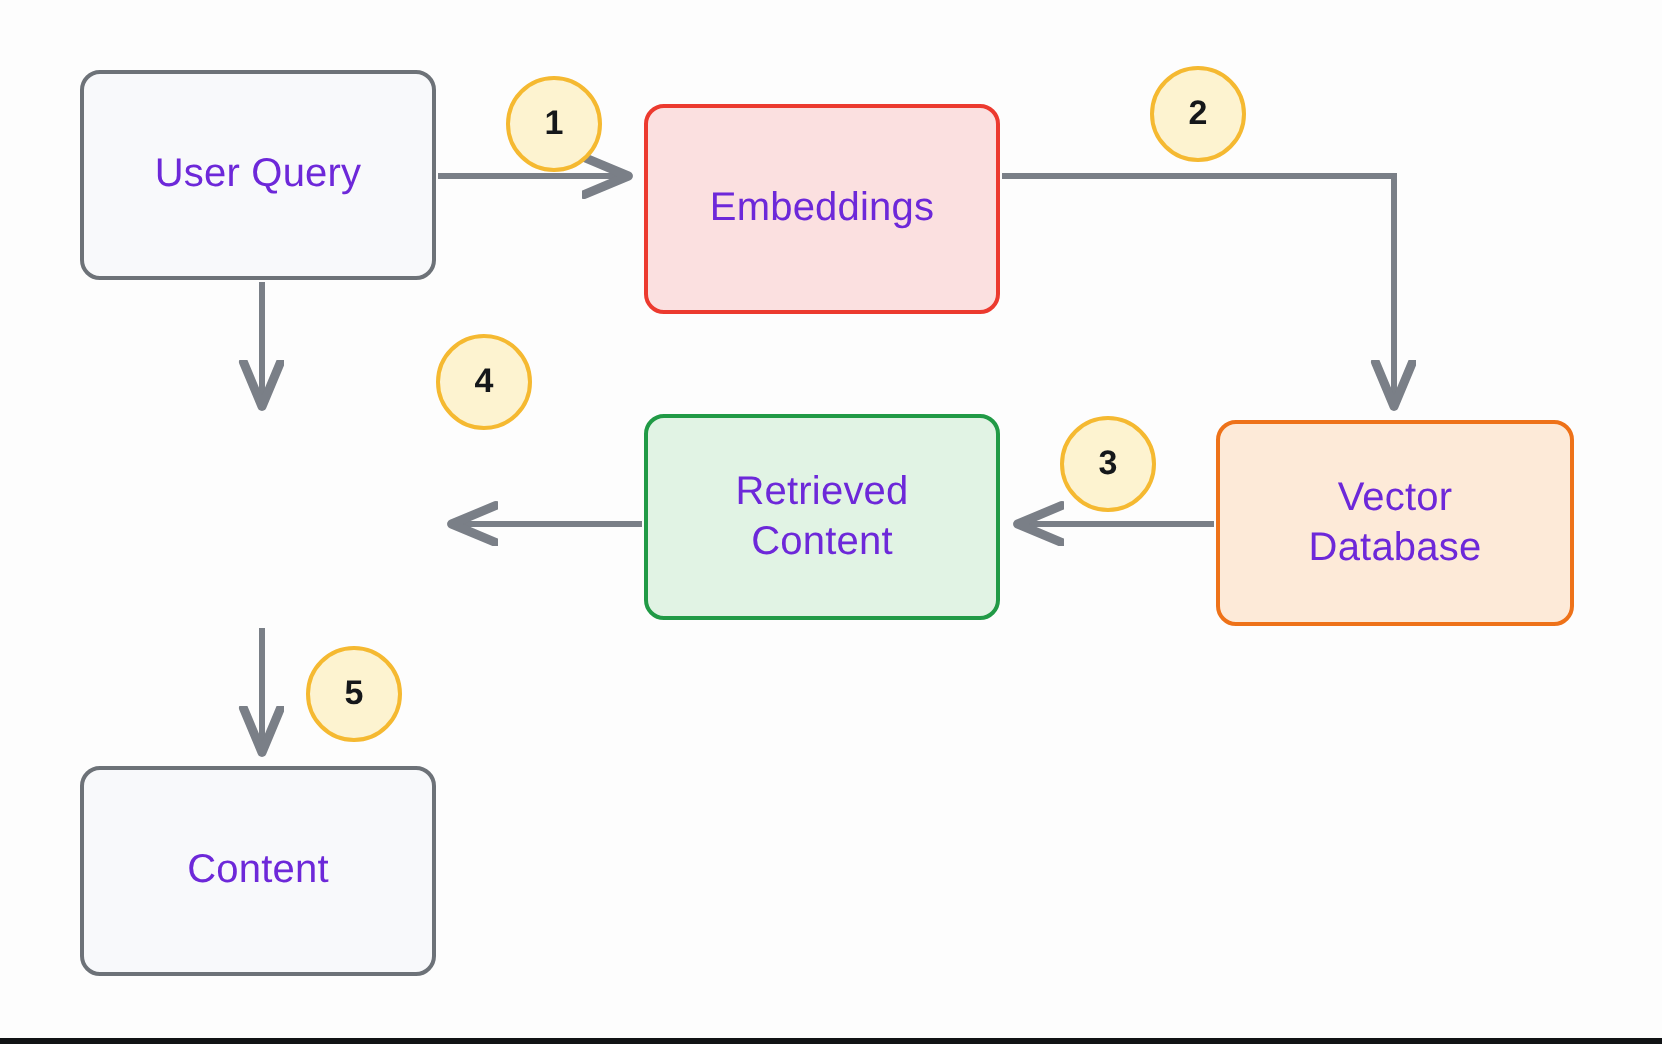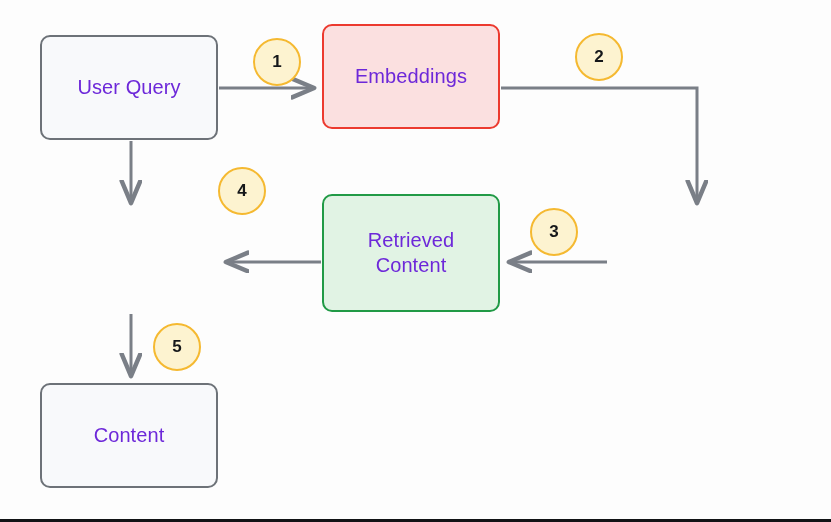--- a/index.html
+++ b/index.html
@@ -92,26 +92,30 @@
       <path d="M131,141 L131,202" marker-end="url(#arrowhead)"></path>
 
       <path d="M131,314 L131,375" marker-end="url(#arrowhead)"></path>
     </g>
   </svg>
 
   <div class="node node-plain" style="left:40px;  top:35px;  width:178px; height:105px;">
     <span>User Query</span>
   </div>
 
-  <div class="node node-red" style="left:322px; top:24px;  width:178px; height:105px;">
+  <div class="node node-red" style="left:322px; top:52px;  width:178px; height:105px;">
     <span>Embeddings</span>
   </div>
 
+  <div class="node node-orange" style="left:608px; top:210px; width:179px; height:103px;">
+    <span>Vector
+Database</span>
+  </div>
 
-  <div class="node node-green" style="left:322px; top:194px; width:178px; height:118px;">
+  <div class="node node-green" style="left:322px; top:207px; width:178px; height:103px;">
     <span>Retrieved
 Content</span>
   </div>
 
 
   <div class="node node-plain" style="left:40px;  top:383px; width:178px; height:105px;">
     <span>Content</span>
   </div>
 
   <div class="step-badge" style="left:253px; top:38px;">

